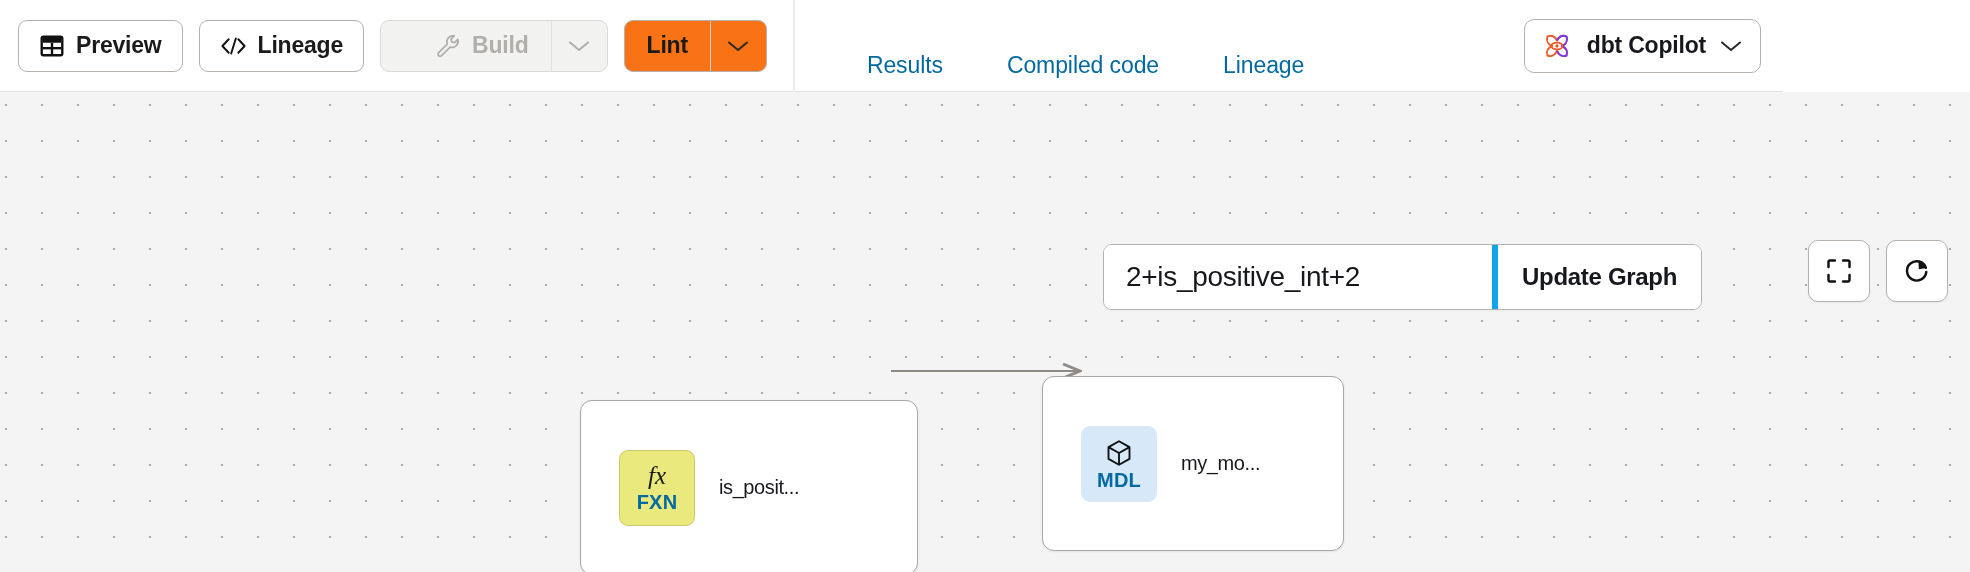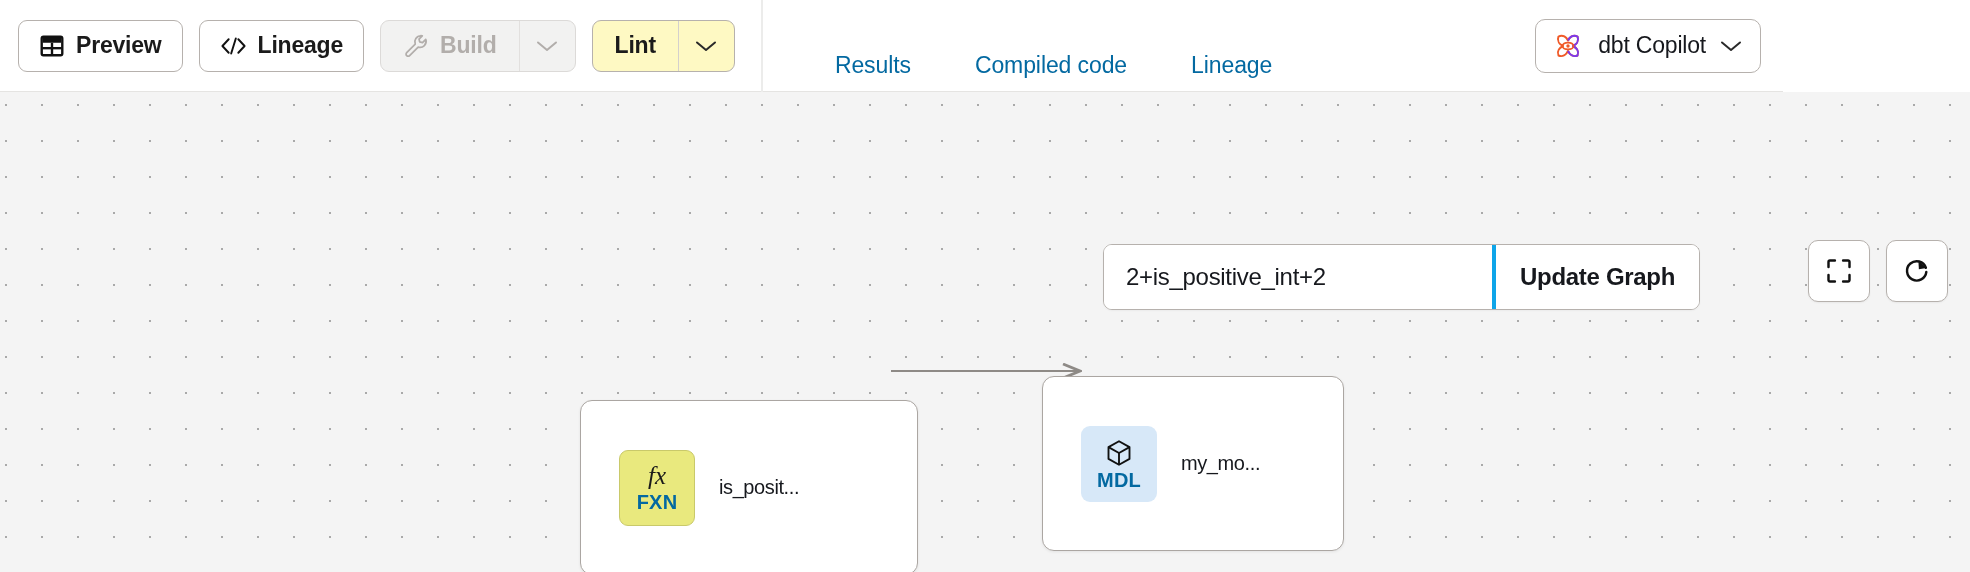--- a/index.html
+++ b/index.html
@@ -59,21 +59,21 @@
     cursor: pointer;
     white-space: nowrap;
   }
 
   .btn-split {
     display: inline-flex;
     align-items: stretch;
     height: 52px;
     border: 1px solid #b6b1ad;
     border-radius: 9px;
-    background: #fef9c3;
+    background: #f97316;
     overflow: hidden;
   }
   .btn-split .main {
     display: inline-flex;
     align-items: center;
     justify-content: center;
     gap: 11px;
     padding: 0 22px;
     font-size: 23px;
     font-weight: 700;
@@ -90,20 +90,21 @@
     justify-content: center;
     width: 56px;
     border-left: 1px solid #d4d0cd;
     cursor: pointer;
     background: transparent;
   }
 
   .btn-split.disabled {
     background: #f2f2f1;
     border-color: #dcdad8;
+    padding-left: 32px;
   }
   .btn-split.disabled .main { color: #b2aeab; cursor: default; }
   .btn-split.disabled .caret-part { border-left-color: #e2e0de; cursor: default; }
 
   .icon { display: inline-flex; align-items: center; justify-content: center; }
 
   
   .tabs {
     display: flex;
     align-items: center;
@@ -144,21 +145,21 @@
   .copilot-btn {
     display: inline-flex;
     align-items: center;
     gap: 14px;
     height: 54px;
     padding: 0 18px 0 16px;
     border: 1px solid #b6b1ad;
     border-radius: 10px;
     background: #ffffff;
     font-size: 23px;
-    font-weight: 400;
+    font-weight: 700;
     color: #16181d;
     letter-spacing: -0.2px;
     cursor: pointer;
     white-space: nowrap;
   }
 
   
   .canvas {
     position: absolute;
     top: 92px; left: 0;
@@ -183,34 +184,34 @@
     border-radius: 9px;
     background: #ffffff;
     overflow: hidden;
     box-shadow: 0 1px 2px rgba(0,0,0,0.04);
   }
   .graph-search .field {
     width: 388px;
     display: flex;
     align-items: center;
     padding: 0 22px;
-    font-size: 24px;
+    font-size: 28px;
     color: #16181d;
     letter-spacing: -0.3px;
     cursor: text;
     background: #ffffff;
     border: none;
     outline: none;
     font-family: "Liberation Sans", sans-serif;
   }
   .graph-search .update-btn {
     display: flex;
     align-items: center;
     padding: 0 24px;
-    border-left: 4px solid #0ea5e9;
+    border-left: 6px solid #0ea5e9;
     font-size: 24px;
     font-weight: 700;
     color: #16181d;
     letter-spacing: -0.3px;
     cursor: pointer;
     background: #ffffff;
     white-space: nowrap;
   }
 
   

